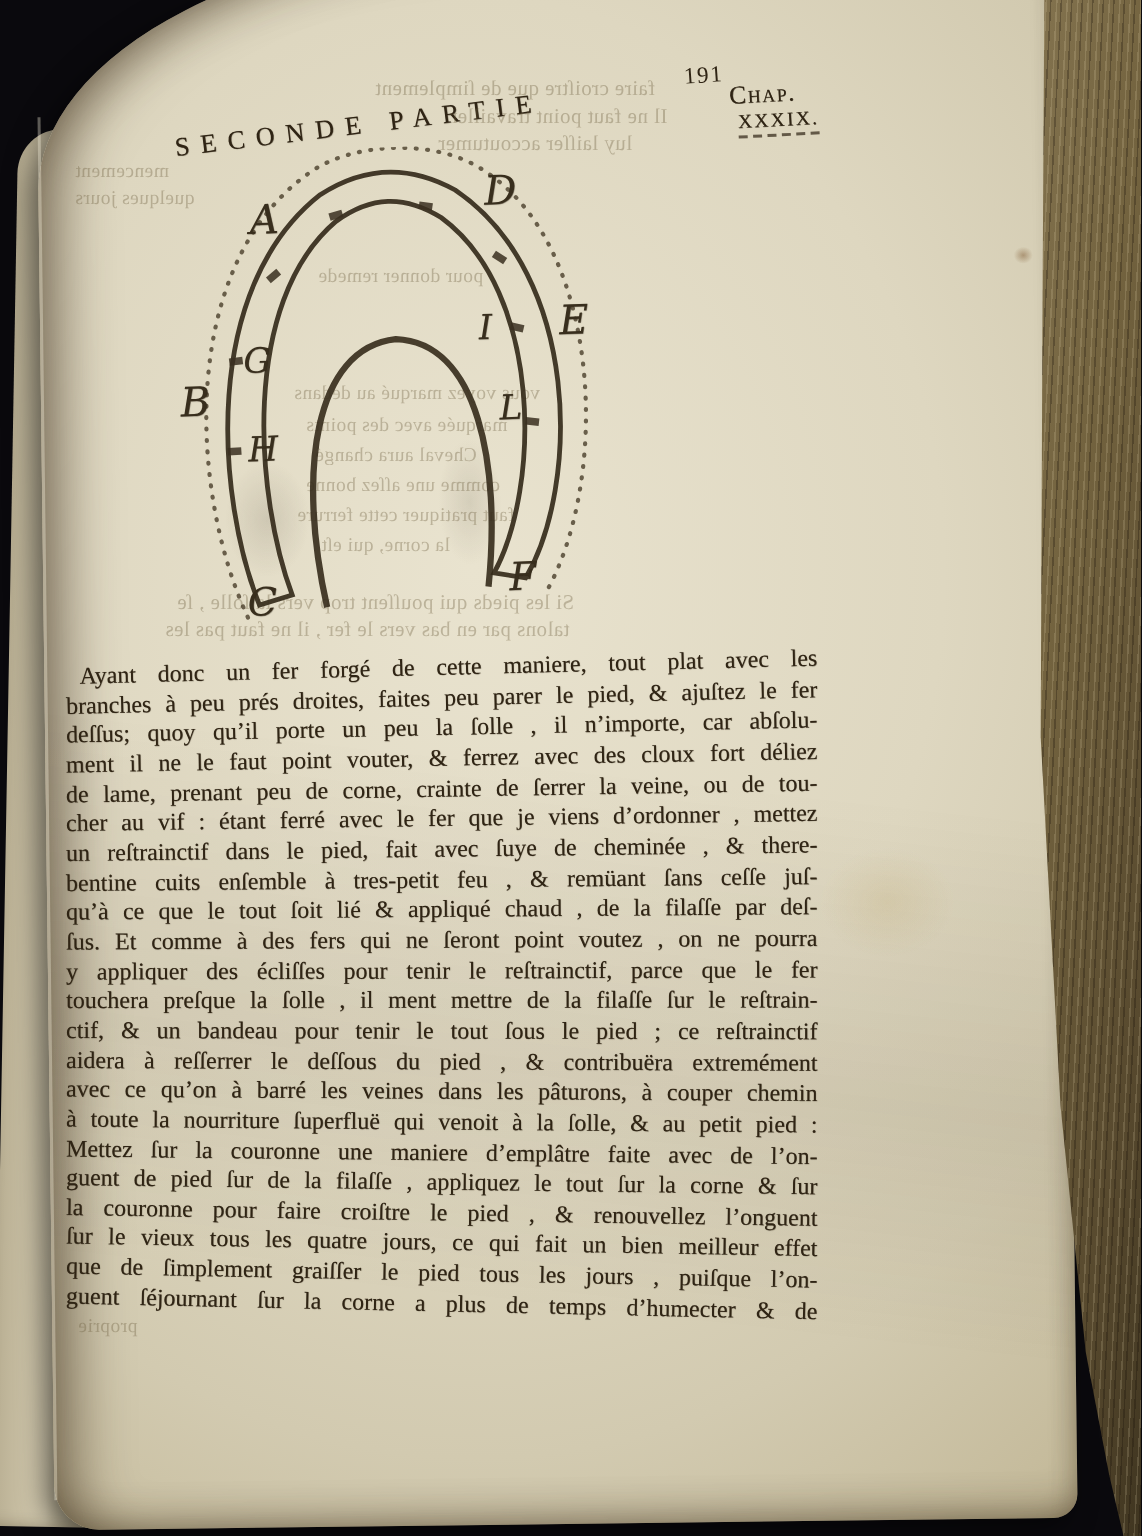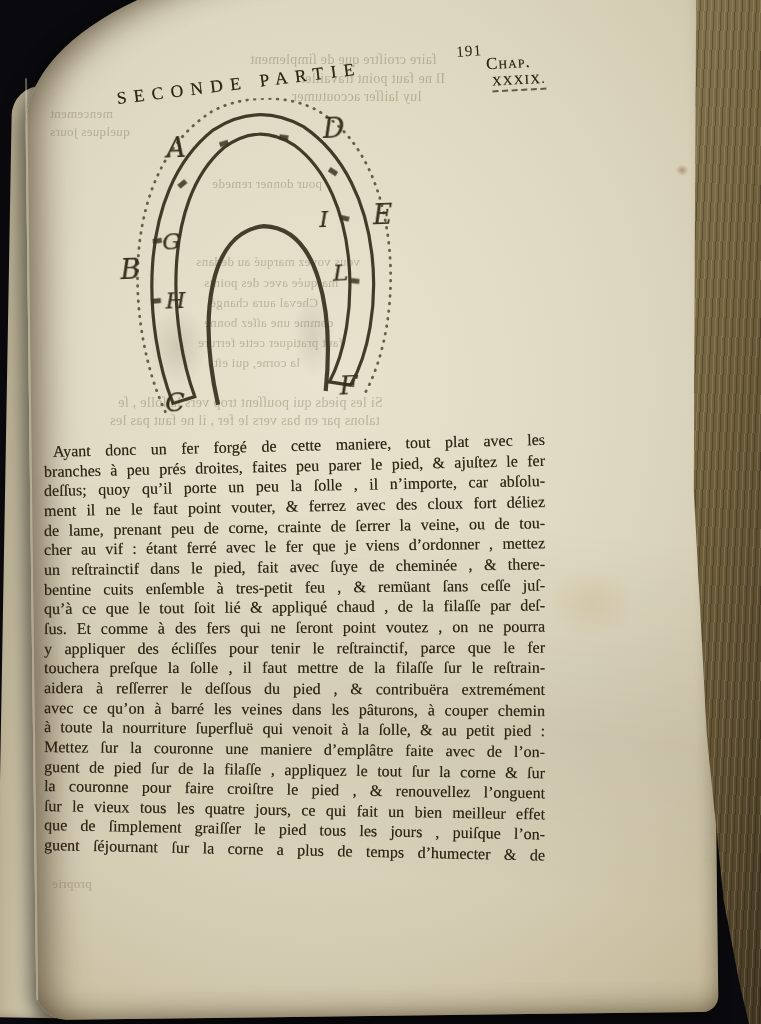--- a/index.html
+++ b/index.html
@@ -130,21 +130,22 @@
         <div class="tline" style="transform: rotate(-1.28deg);">branches à peu prés droites, faites peu parer le pied, &amp; ajuſtez le fer</div>
         <div class="tline" style="transform: rotate(-1.15deg);">deſſus; quoy qu’il porte un peu la ſolle , il n’importe, car abſolu-</div>
         <div class="tline" style="transform: rotate(-1.03deg);">ment il ne le faut point vouter, &amp; ferrez avec des cloux fort déliez</div>
         <div class="tline" style="transform: rotate(-0.9deg);">de lame, prenant peu de corne, crainte de ſerrer la veine, ou de tou-</div>
         <div class="tline" style="transform: rotate(-0.78deg);">cher au vif : étant ferré avec le fer que je viens d’ordonner , mettez</div>
         <div class="tline" style="transform: rotate(-0.66deg);">un reſtrainctif dans le pied, fait avec ſuye de cheminée , &amp; there-</div>
         <div class="tline" style="transform: rotate(-0.53deg);">bentine cuits enſemble à tres-petit feu , &amp; remüant ſans ceſſe juſ-</div>
         <div class="tline" style="transform: rotate(-0.41deg);">qu’à ce que le tout ſoit lié &amp; appliqué chaud , de la filaſſe par deſ-</div>
         <div class="tline" style="transform: rotate(-0.28deg);">ſus. Et comme à des fers qui ne ſeront point voutez , on ne pourra</div>
         <div class="tline" style="transform: rotate(-0.16deg);">y appliquer des écliſſes pour tenir le reſtrainctif, parce que le fer</div>
-        <div class="tline" style="transform: rotate(-0.04deg);">touchera preſque la ſolle , il faut mettre de la filaſſe ſur le reſtrain-</div>
+        <div class="tline" style="transform: rotate(-0.04deg);">touchera preſque la ſolle , il ment mettre de la filaſſe ſur le reſtrain-</div>
+        <div class="tline" style="transform: rotate(0.09deg);">ctif, &amp; un bandeau pour tenir le tout ſous le pied ; ce reſtrainctif</div>
         <div class="tline" style="transform: rotate(0.21deg);">aidera à reſſerrer le deſſous du pied , &amp; contribuëra extremément</div>
         <div class="tline" style="transform: rotate(0.34deg);">avec ce qu’on à barré les veines dans les pâturons, à couper chemin</div>
         <div class="tline" style="transform: rotate(0.46deg);">à toute la nourriture ſuperfluë qui venoit à la ſolle, &amp; au petit pied :</div>
         <div class="tline" style="transform: rotate(0.58deg);">Mettez ſur la couronne une maniere d’emplâtre faite avec de l’on-</div>
         <div class="tline" style="transform: rotate(0.71deg);">guent de pied ſur de la filaſſe , appliquez le tout ſur la corne &amp; ſur</div>
         <div class="tline" style="transform: rotate(0.83deg);">la couronne pour faire croiſtre le pied , &amp; renouvellez l’onguent</div>
         <div class="tline" style="transform: rotate(0.96deg);">ſur le vieux tous les quatre jours, ce qui fait un bien meilleur effet</div>
         <div class="tline" style="transform: rotate(1.08deg);">que de ſimplement graiſſer le  pied tous les jours , puiſque l’on-</div>
         <div class="tline" style="transform: rotate(1.2deg);">guent ſéjournant ſur la corne a plus de  temps d’humecter &amp; de</div>
       </div>

